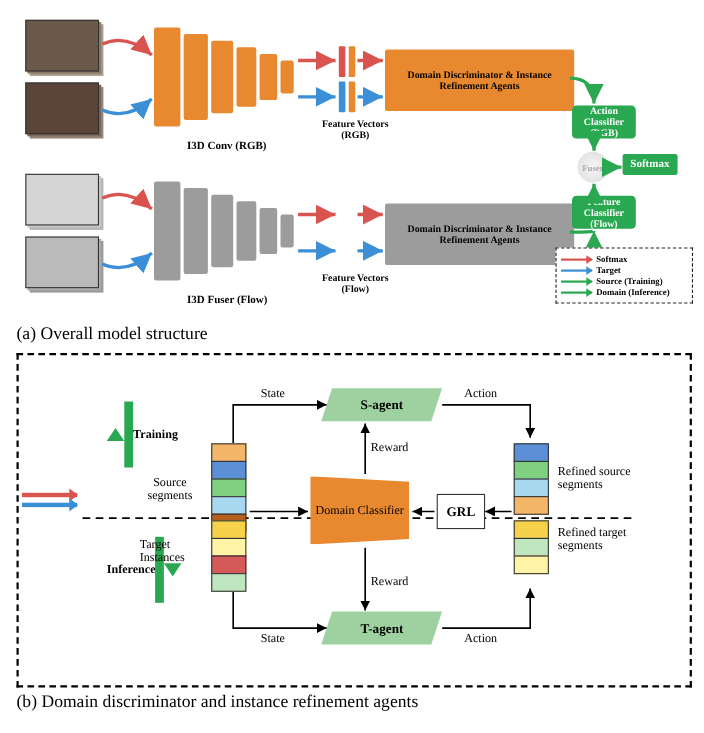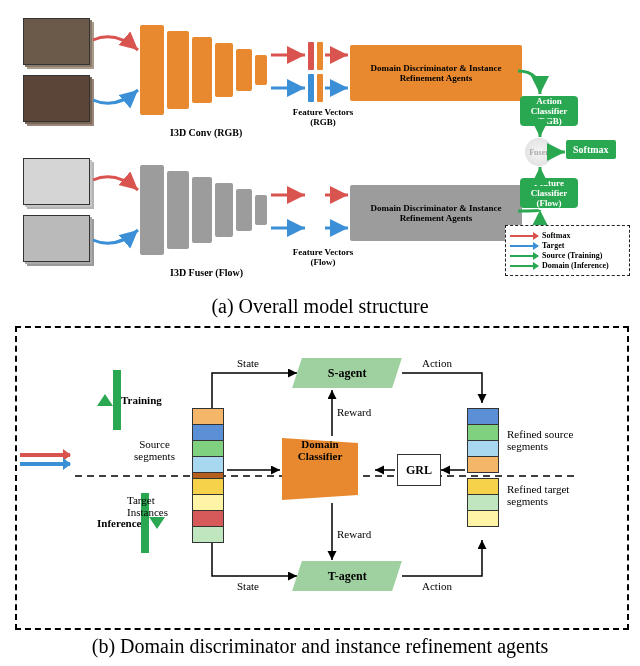--- a/index.html
+++ b/index.html
@@ -1,18 +1,18 @@
 <!DOCTYPE html>
 <html><head>
 <meta charset="utf-8">
 <style>
 body{margin:0;font-family:"Times New Roman",serif;font-size:14px;color:#000;width:640px;height:666px;background:#fff}
 .figure{padding:10px 15px}
 .panel-a{position:relative;width:610px;height:280px;background:#fff}
-.caption{text-align:center;font-size:20px;margin:5px 0 8px}
+.caption{text-align:left;font-size:16px;margin:5px 0 8px}
 .thumb-s{position:absolute;left:8px;top:8px;width:65px;height:45px;background:#6b5a4a;border:1px solid #333;box-shadow:2px 2px 0 #8a7a6a,4px 4px 0 #a99a8a}
 .thumb-t{position:absolute;left:8px;top:65px;width:65px;height:45px;background:#5a4538;border:1px solid #333;box-shadow:2px 2px 0 #7a6658,4px 4px 0 #9a8678}
 .thumb-sg{position:absolute;left:8px;top:148px;width:65px;height:45px;background:#d5d5d5;border:1px solid #333;box-shadow:2px 2px 0 #c5c5c5,4px 4px 0 #b5b5b5}
 .thumb-tg{position:absolute;left:8px;top:205px;width:65px;height:45px;background:#bababa;border:1px solid #333;box-shadow:2px 2px 0 #aaa,4px 4px 0 #9a9a9a}
 .cnn-o{position:absolute;left:125px;top:15px;width:130px;height:95px}
 .cnn-g{position:absolute;left:125px;top:155px;width:130px;height:95px}
 .bigblk{position:absolute;border-radius:2px}
 .o{background:#e8892f}
 .g{background:#9c9c9c}
 .cnnlbl{position:absolute;font-size:10px;font-weight:bold}
@@ -32,21 +32,21 @@
 .la-b{background:#3a8fd6}.la-b:after{border-left-color:#3a8fd6}
 .la-g{background:#2aa851}.la-g:after{border-left-color:#2aa851}
 svg.flows{position:absolute;left:0;top:0;pointer-events:none}
 .panel-b{position:relative;width:610px;height:300px;border:2px dashed #000;margin-top:2px}
 .tiarrow{display:flex;flex-direction:row;align-items:center;position:absolute}
 .tiarrow .bar{width:8px;background:linear-gradient(#2aa851,#2aa851)}
 .tiarrow .lbl{font-size:11px;font-weight:bold}
 .segstack{position:absolute;width:32px}
 .seg{height:15px;border:1px solid #333;margin-bottom:-1px}
 .c1{background:#5b8fd6}.c2{background:#a8d8f0}.c3{background:#7fd07f}.c4{background:#bfe6bf}.c5{background:#b55f1e}.c6{background:#f4b76a}.c7{background:#d65a5a}.c8{background:#f6d24a}.c9{background:#fff4a6}
-.trap{position:absolute;left:265px;top:110px;width:76px;height:62px;background:#e8892f;clip-path:polygon(0 0,100% 8%,100% 92%,0 100%);display:flex;align-items:flex-start;justify-content:center;font-size:11px;font-weight:bold;text-align:center}
+.trap{position:absolute;left:265px;top:110px;width:90px;height:62px;background:#e8892f;clip-path:polygon(0 0,100% 8%,100% 92%,0 100%);display:flex;align-items:center;justify-content:center;font-size:11px;font-weight:normal;text-align:center}
 .grl{position:absolute;left:380px;top:126px;width:42px;height:30px;border:1px solid #333;background:#fff;display:flex;align-items:center;justify-content:center;font-size:12px;font-weight:bold}
 .agent{position:absolute;width:100px;height:30px;background:#9fd1a0;transform:skewX(-18deg);display:flex;align-items:center;justify-content:center;font-weight:bold;font-size:12px}
 .agent span{transform:skewX(18deg)}
 .inarrows{position:absolute;left:3px}
 .arw{height:4px;width:50px;position:relative;margin:5px 0}
 .arw:after{content:"";position:absolute;right:-1px;top:-4px;border-left:8px solid;border-top:6px solid transparent;border-bottom:6px solid transparent}
 .ar-r{background:#d9534f}.ar-r:after{border-left-color:#d9534f}
 .ar-b{background:#3a8fd6}.ar-b:after{border-left-color:#3a8fd6}
 .txt{position:absolute;font-size:11px}
 svg.sb{position:absolute;left:0;top:0}

